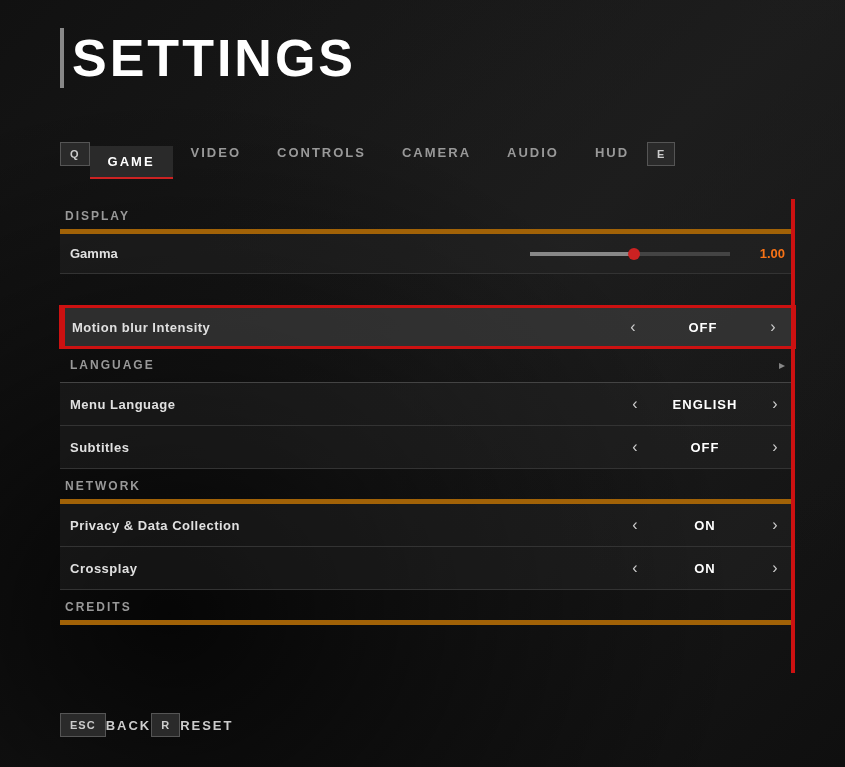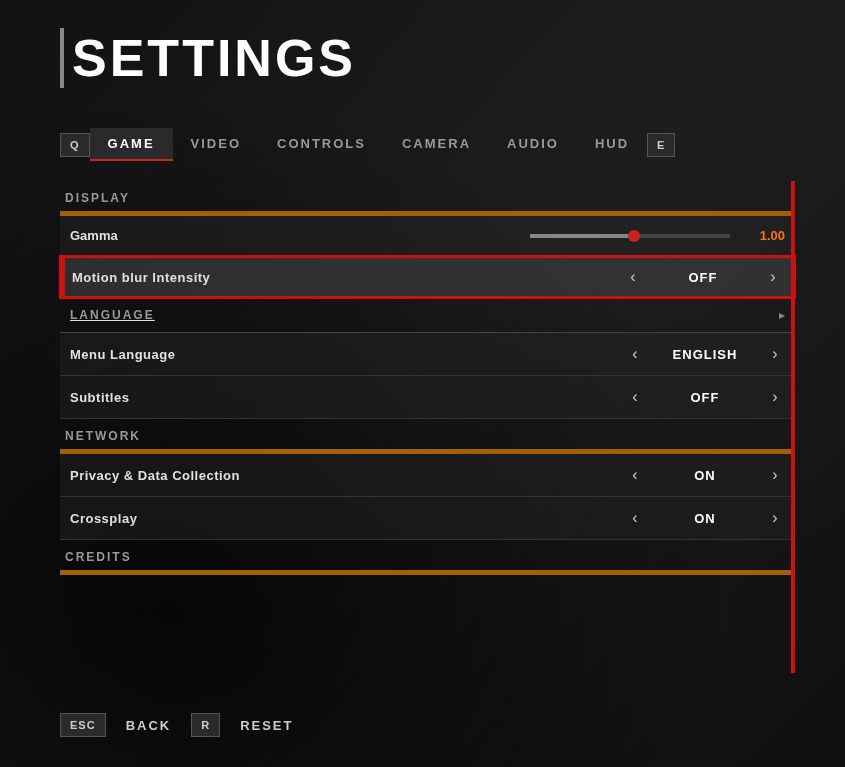--- a/index.html
+++ b/index.html
@@ -78,20 +78,21 @@
       text-transform: uppercase;
       letter-spacing: 2px;
       cursor: pointer;
       border-bottom: 2px solid transparent;
     }
 
     .tab-item.active {
       color: #ffffff;
       background: #2a2a2a;
       border-bottom: 2px solid #cc2222;
+      margin-top: 18px;
     }
 
     
     .content-area {
       flex: 1;
       position: relative;
     }
 
     
     .content-area::after {
@@ -123,20 +124,21 @@
       border-bottom: 1px solid #333;
       background: rgba(40,40,40,0.4);
       position: relative;
     }
 
     .setting-row.highlighted {
       background: rgba(60,60,60,0.7);
       border: 2px solid #cc1111;
       box-shadow: 0 0 0 1px #cc1111;
       padding: 10px 10px;
+      margin-top: 32px;
     }
 
     .setting-row.highlighted::before {
       content: '';
       position: absolute;
       left: 0;
       top: 0;
       bottom: 0;
       width: 3px;
       background: #cc1111;
@@ -227,21 +229,20 @@
       min-width: 40px;
       text-align: right;
     }
 
     
     .language-row {
       display: flex;
       align-items: flex-end;
       padding: 10px 10px;
       position: relative;
-      text-decoration: underline;
     }
 
     .language-label {
       font-size: 12px;
       font-weight: bold;
       color: #999;
       text-transform: uppercase;
       letter-spacing: 2px;
     }
 
@@ -249,21 +250,20 @@
       position: absolute;
       right: 10px;
       color: #888;
       font-size: 12px;
     }
 
     
     .bottom-bar {
       display: flex;
       align-items: center;
-      gap: 20px;
       padding-top: 20px;
     }
 
     .key-label {
       font-size: 13px;
       font-weight: bold;
       color: #cccccc;
       text-transform: uppercase;
       letter-spacing: 2px;
     }

